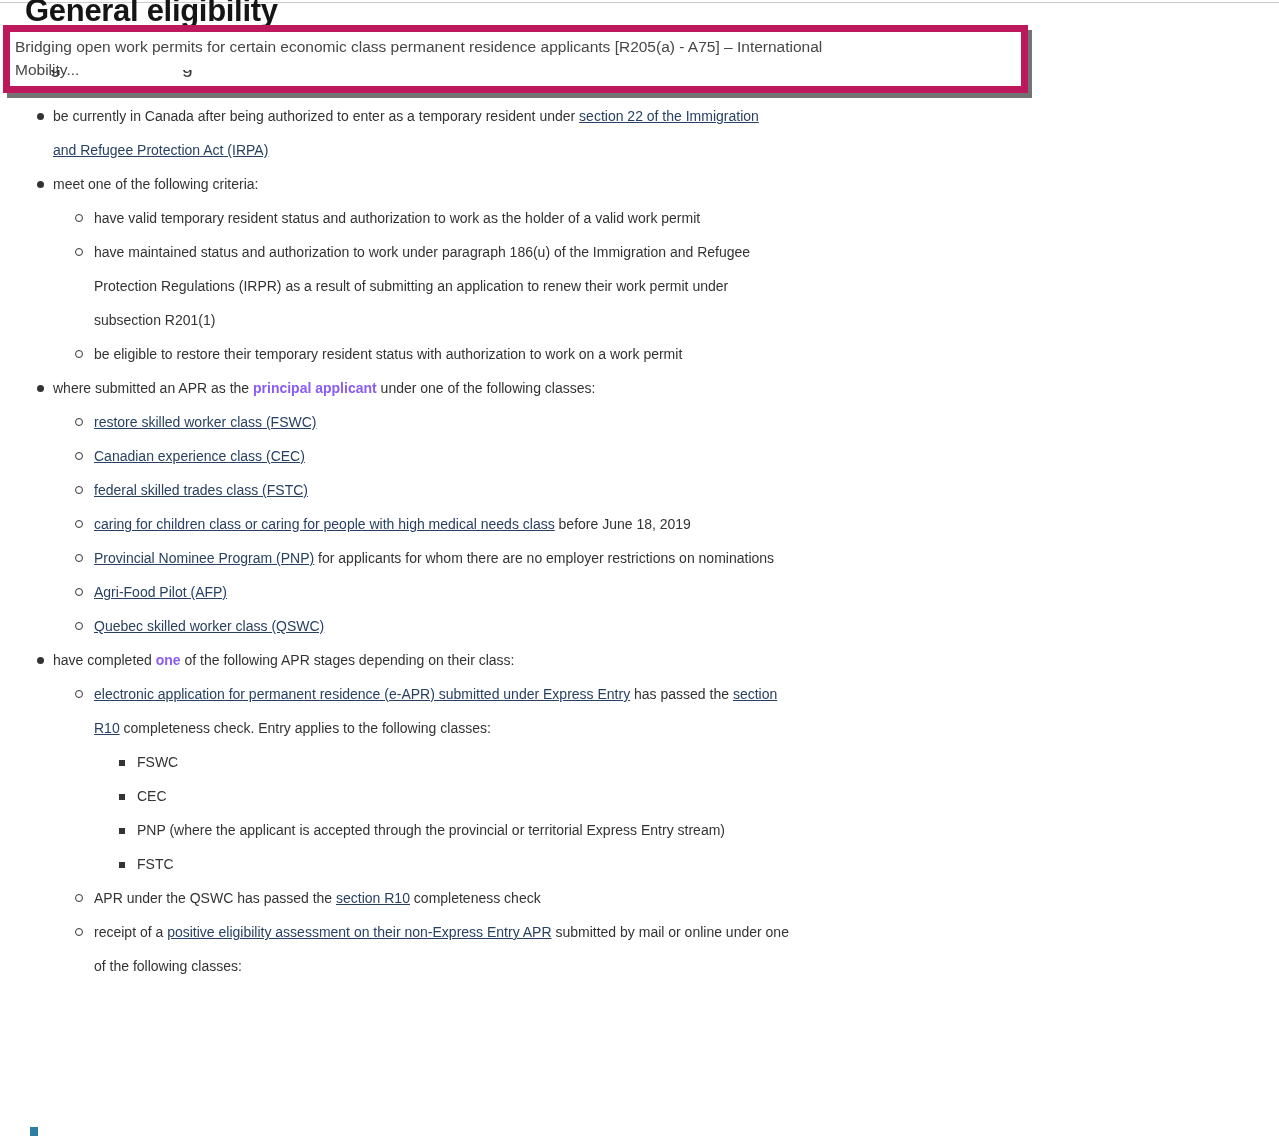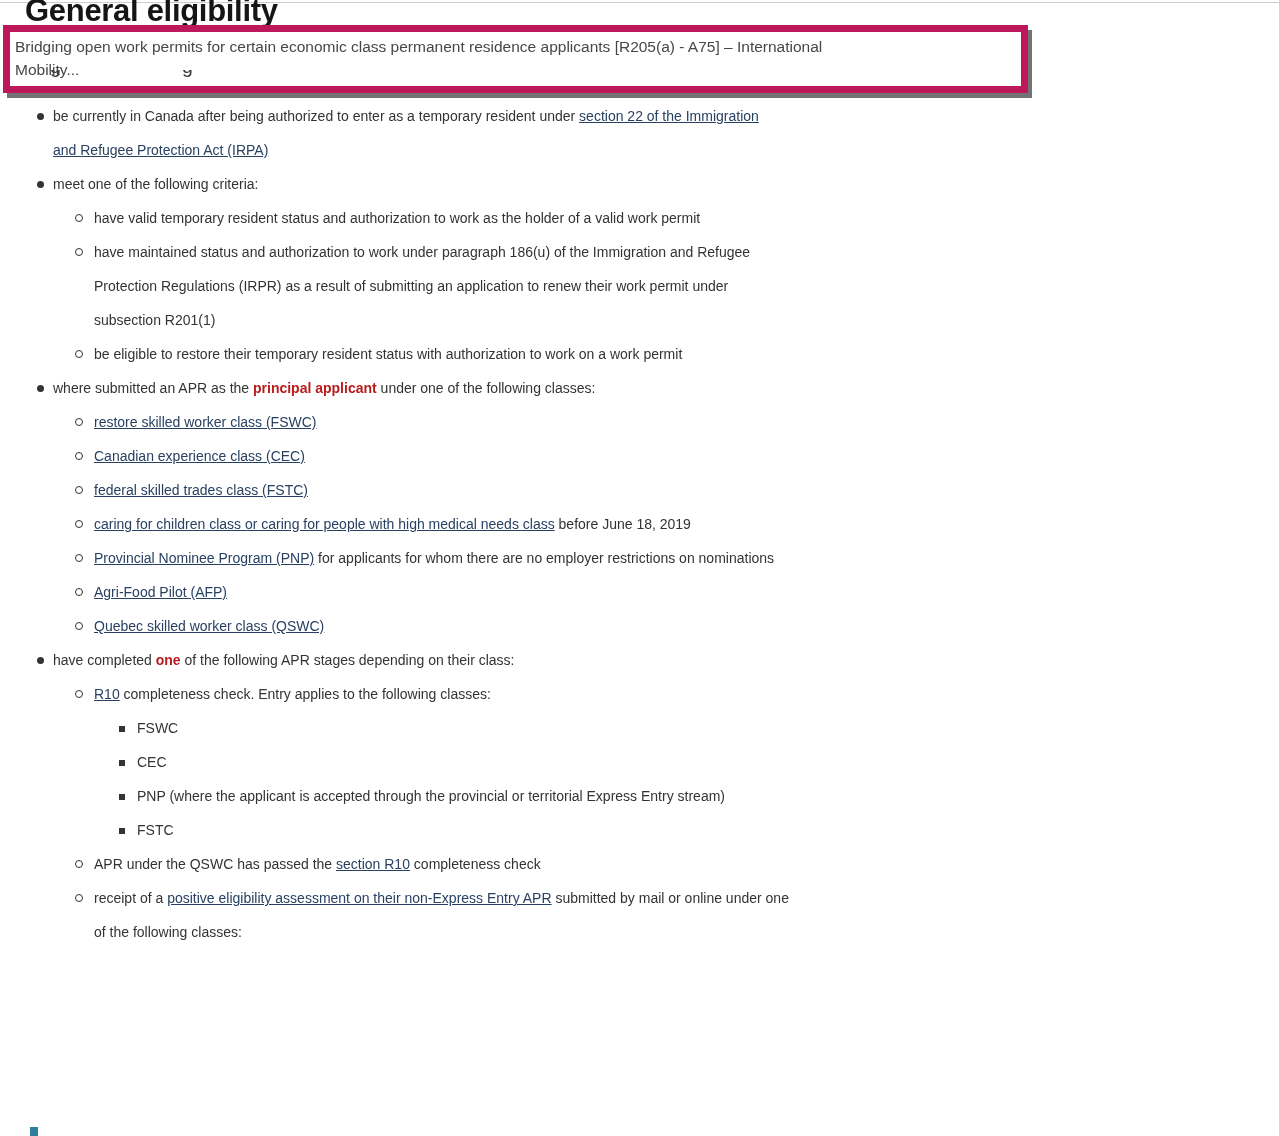--- a/index.html
+++ b/index.html
@@ -30,21 +30,21 @@
   ul{margin:0;padding:0;list-style:none;font-size:14px;line-height:34px;color:#333333;}
   li{position:relative;}
   .l1 > li{padding-left:53px;}
   .l1 > li::before{content:"";position:absolute;left:37px;top:14px;width:7px;height:7px;border-radius:50%;background:#333333;}
   .l2 > li{padding-left:41px;}
   .l2 > li::before{content:"";position:absolute;left:22px;top:13px;width:6px;height:6px;border:1.5px solid #333333;border-radius:50%;background:transparent;}
   .l3 > li{padding-left:43px;}
   .l3 > li::before{content:"";position:absolute;left:25px;top:15px;width:6px;height:6px;background:#333333;}
   .ln{display:block;white-space:nowrap;}
   .lnk{color:#284162;text-decoration:underline;cursor:pointer;}
-  .b{font-weight:bold;color:#b91c1c;}
+  .b{font-weight:bold;color:#8b5cf6;}
   .bottom-marker{position:absolute;left:30px;top:1127px;width:8px;height:9px;background:#2e7ea1;}
 </style>
 </head>
 <body>
 
 <div class="top-divider"></div>
 
 <h2 class="heading">General eligibility</h2>
 
 <div class="frag-box frag1">
@@ -104,20 +104,21 @@
         </li>
         <li>
           <span class="ln"><a class="lnk">Quebec skilled worker class (QSWC)</a></span>
         </li>
       </ul>
     </li>
     <li>
       <span class="ln"><span>have completed </span><span class="b">one</span><span> of the following APR stages depending on their class:</span></span>
       <ul class="l2">
         <li>
+          <span class="ln"><a class="lnk">electronic application for permanent residence (e-APR) submitted under Express Entry</a><span> has passed the </span><a class="lnk">section</a></span>
           <span class="ln"><a class="lnk">R10</a><span> completeness check. Entry applies to the following classes:</span></span>
           <ul class="l3">
             <li>
                 <span class="ln">FSWC</span>
               </li>
             <li>
                 <span class="ln">CEC</span>
               </li>
             <li>
                 <span class="ln">PNP (where the applicant is accepted through the provincial or territorial Express Entry stream)</span>

